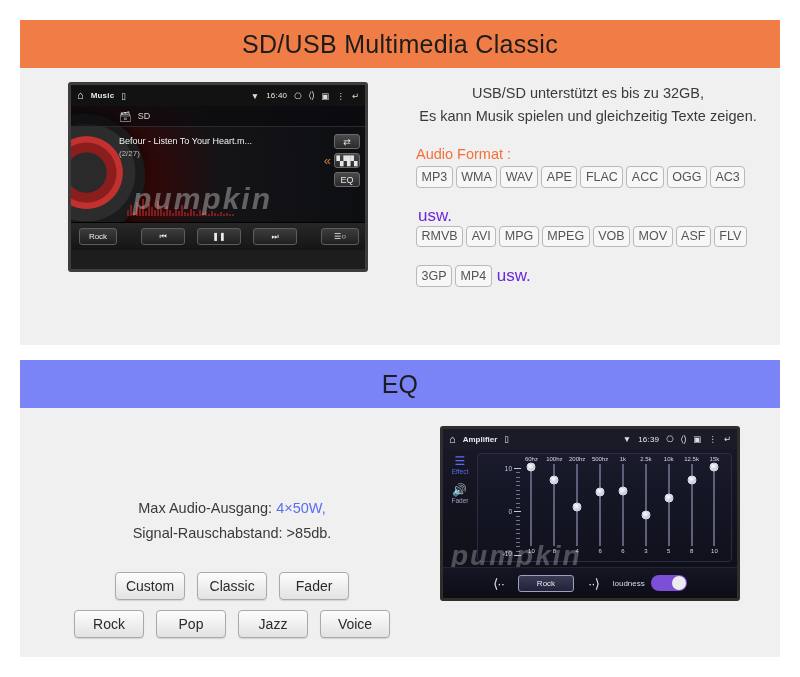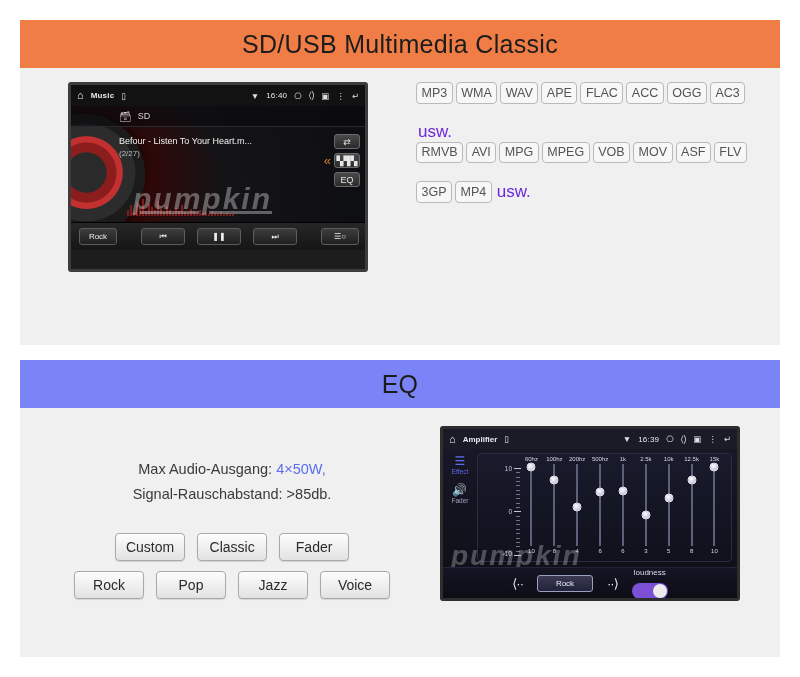--- a/index.html
+++ b/index.html
@@ -144,30 +144,29 @@
   .tp-btn.wide { min-width: 44px; }
   .tp-spacer { flex:1; }
 
   .wm {
     position: absolute;
     font-family: "Liberation Sans", sans-serif;
     font-weight: bold; font-style: italic;
     color: rgba(255,255,255,.30);
     letter-spacing: 2px;
     pointer-events: none;
-    text-decoration: underline;
   }
   #wm-player { left: 62px; bottom: 34px; font-size: 30px; color: rgba(230,230,230,.38); }
 
   
   .eq-body { display:flex; padding-top: 18px; }
   .eq-left { width: 420px; padding-left: 4px; }
   .eq-right { flex:1; display:flex; align-items:flex-start; justify-content:flex-start; }
 
-  .spec { text-align:center; color:#3a3a3a; font-size: 14.5px; line-height: 25px; margin-top: 31px;}
+  .spec { text-align:center; color:#3a3a3a; font-size: 14.5px; line-height: 25px; margin-top: 70px;}
   .spec .hl { color:#5a6ef0; }
 
   .preset-rows { margin-top: 26px; display:flex; flex-direction:column; gap:10px; align-items:center;}
   .preset-row { display:flex; gap: 12px; }
   .preset {
     min-width: 70px; padding: 5px 10px;
     border: 1px solid #a9a9a9; border-radius: 4px;
     background: linear-gradient(#fdfdfd, #e2e2e2);
     color: #2b2b2b; font-size: 14px; text-align:center;
     box-shadow: 0 1px 1px rgba(0,0,0,.12);
@@ -229,21 +228,21 @@
     background: linear-gradient(180deg,#151524,#0d0d16);
     border-top:1px solid #23243a;
   }
   .arrow-btn { color:#e3e5f2; font-size: 13px; letter-spacing:-1px; }
   .rock-btn {
     min-width: 56px; padding: 3px 8px;
     border:1px solid #9aa0c0; border-radius:3px;
     background: linear-gradient(#3a3b52,#22233a);
     color:#e8eaf6; font-size:8px; text-align:center;
   }
-  .loud-wrap { display:flex; align-items:center; gap:6px;flex-direction:column; }
+  .loud-wrap { display:flex; align-items:center; gap:6px; }
   .loud-lbl { color:#d8dbec; font-size:8px; }
   .toggle { width:36px; height:16px; border-radius:9px; background:#7b4fd6; position:relative; }
   .toggle .dot { position:absolute; right:1px; top:1px; width:14px; height:14px; border-radius:50%; background:#ececec; }
 
   #wm-amp { left: 8px; bottom: 26px; font-size: 28px; color: rgba(225,225,235,.30); }
 </style>
 </head>
 <body>
 
 <div class="page">
@@ -350,21 +349,26 @@
               <div class="tp-btn wide">❚❚</div>
               <div class="tp-btn wide">⏭</div>
               <div class="tp-spacer"></div>
               <div class="tp-btn">☰○</div>
             </div>
           </div>
         </div>
       </div>
 
       <div class="sd-right">
-
+        <div class="lead">
+          <span class="l1">USB/SD unterstützt es bis zu 32GB,</span>
+          <span class="l2">Es kann Musik spielen und gleichzeitig Texte zeigen.</span>
+        </div>
+
+        <div class="fmt-title">Audio Format :</div>
         <div class="chips">
           <span class="chip">MP3</span>
           <span class="chip">WMA</span>
           <span class="chip">WAV</span>
           <span class="chip">APE</span>
           <span class="chip">FLAC</span>
           <span class="chip">ACC</span>
           <span class="chip">OGG</span>
           <span class="chip">AC3</span>
           <span class="usw">usw.</span>

